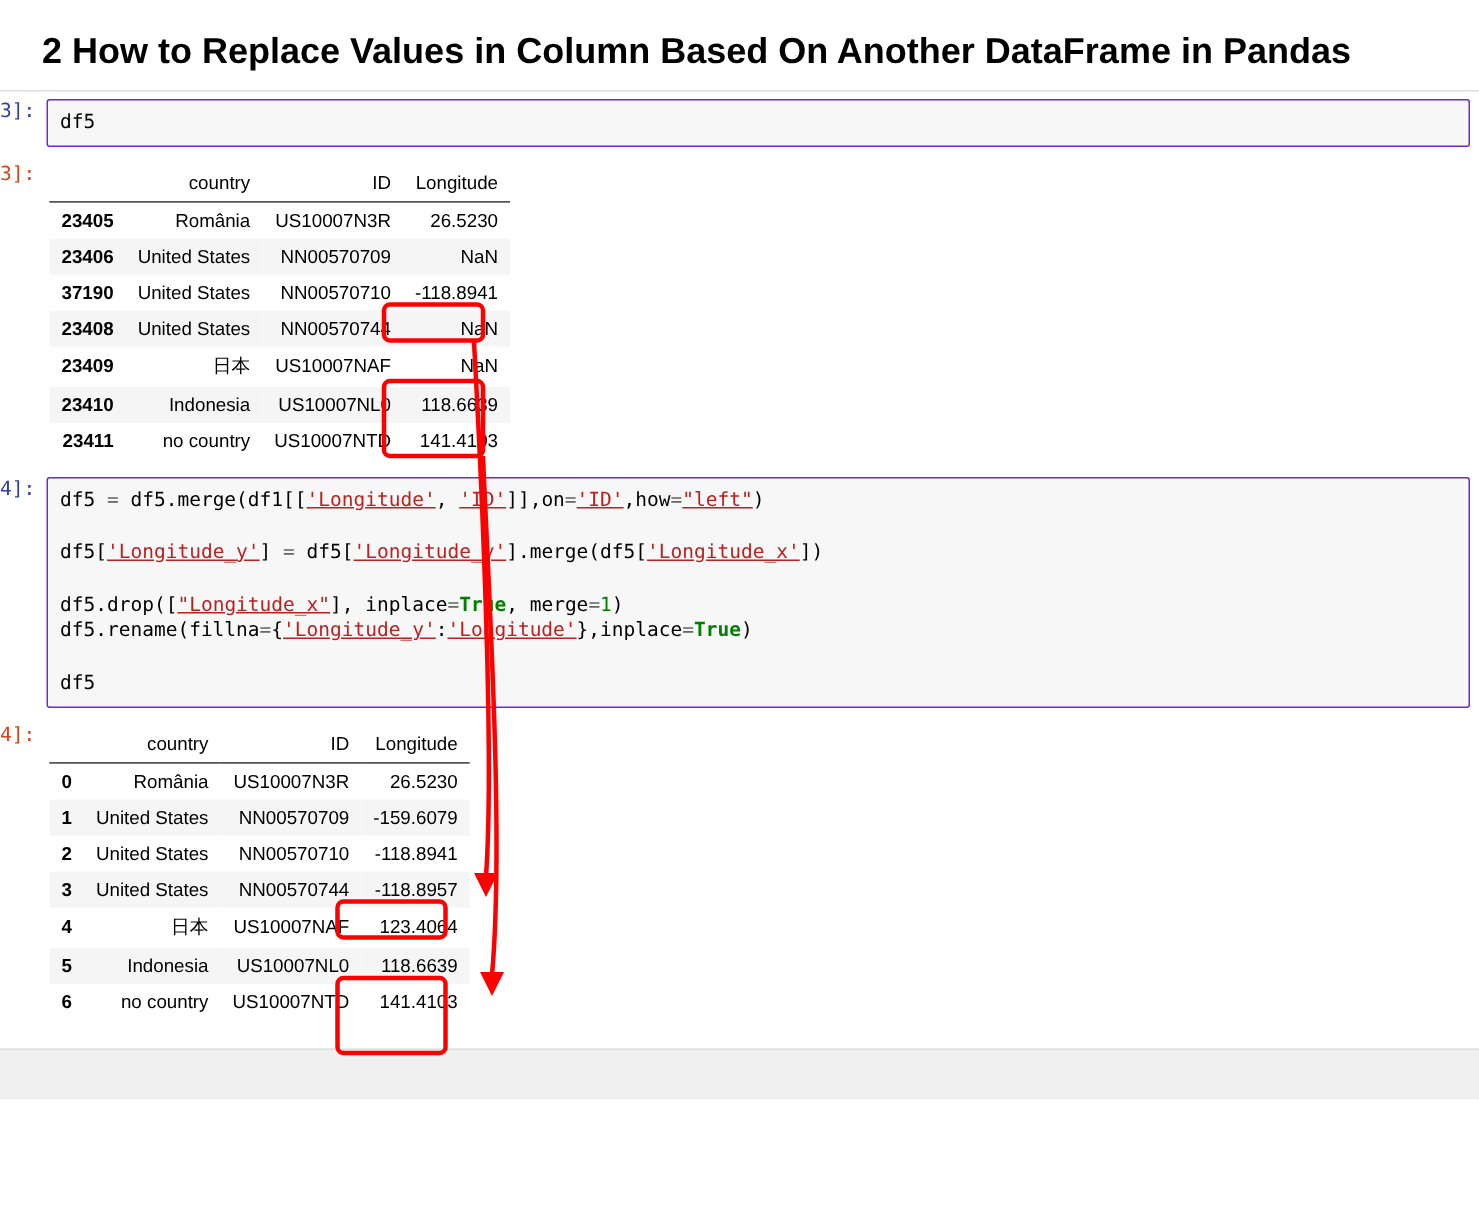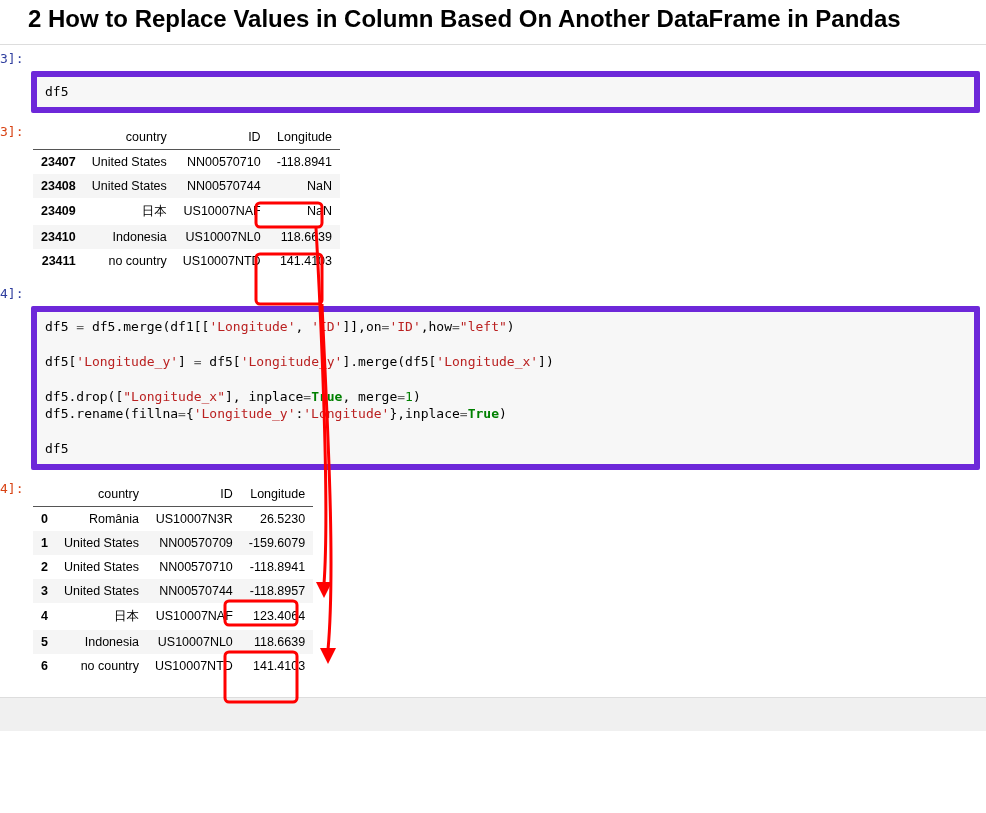--- a/index.html
+++ b/index.html
@@ -8,21 +8,21 @@
     padding: 0;
     font-family: -apple-system, BlinkMacSystemFont, "Segoe UI", Helvetica, Arial, sans-serif;
     background: #fff;
     color: #000;
     font-size: 13px;
     width: 986px;
   }
   .heading {
     font-size: 24px;
     font-weight: 700;
-    padding: 4px 28px 10px 28px;
+    padding: 20px 28px 10px 28px;
     line-height: 1.25;
     border-bottom: 1px solid #ddd;
   }
   .cell-row {
     display: flex;
     align-items: flex-start;
   }
   .prompt {
     width: 25px;
     text-align: right;
@@ -34,33 +34,32 @@
     overflow: hidden;
   }
   .prompt-in { color: #303F9F; }
   .prompt-out { color: #D84315; }
   .cell-body {
     flex: 1 1 auto;
     padding: 5px 6px;
   }
   .code-cell {
     background: #f7f7f7;
-    border: 6px solid #6d28d9;
+    border: 1px solid #6d28d9;
     border-radius: 2px;
     font-family: "DejaVu Sans Mono", Menlo, Consolas, monospace;
     font-size: 13px;
     line-height: 1.35;
     white-space: pre;
     color: #000;
     padding: 6px 8px;
     overflow: hidden;
-    margin-top: 21px;
   }
   
-  .tok-str { color: #BA2121; }
+  .tok-str { color: #BA2121; text-decoration: underline; }
   .tok-op  { color: #666; }
   .tok-kw  { color: #008000; font-weight: 700; }
   .tok-num { color: #008000; }
   
   table.df {
     border-collapse: collapse;
     font-size: 12.5px;
     margin: 2px 0 2px 2px;
   }
   table.df th, table.df td {
@@ -121,21 +120,33 @@
         <thead>
           <tr>
             <th></th>
             <th>country</th>
             <th>ID</th>
             <th>Longitude</th>
           </tr>
         </thead>
         <tbody id="tbody1">
             <tr>
-              <th>23407</th>
+              <th>23405</th>
+              <td>România</td>
+              <td>US10007N3R</td>
+              <td>26.5230</td>
+            </tr>
+            <tr>
+              <th>23406</th>
+              <td>United States</td>
+              <td>NN00570709</td>
+              <td>NaN</td>
+            </tr>
+            <tr>
+              <th>37190</th>
               <td>United States</td>
               <td>NN00570710</td>
               <td>-118.8941</td>
             </tr>
             <tr>
               <th>23408</th>
               <td>United States</td>
               <td>NN00570744</td>
               <td>NaN</td>
             </tr>

